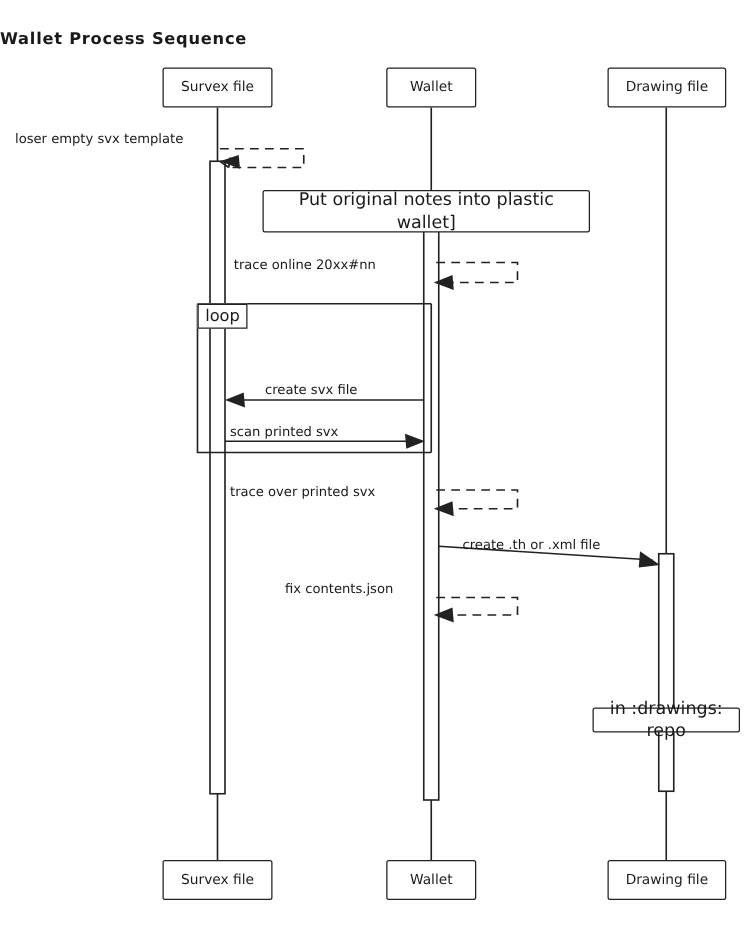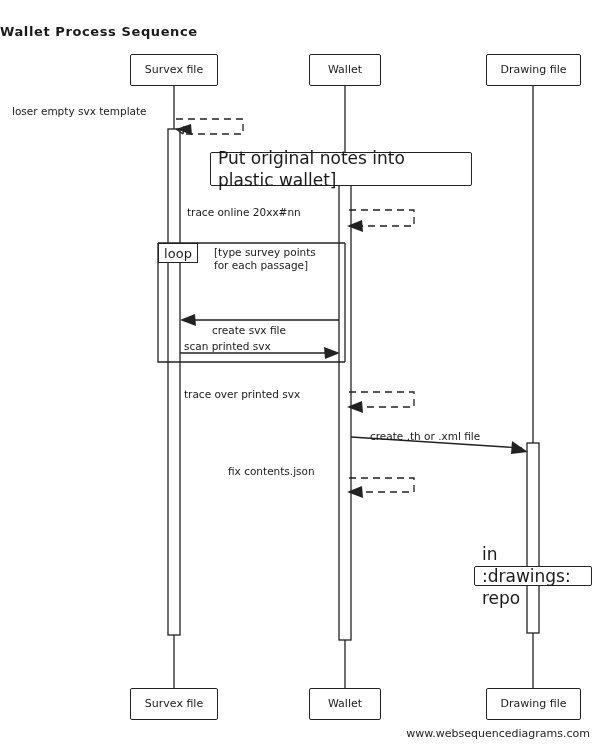--- a/index.html
+++ b/index.html
@@ -53,22 +53,22 @@
   }
   .note-box {
     position: absolute;
     box-sizing: border-box;
     border: 1.4px solid #222;
     background: #fff;
     border-radius: 2px;
     display: flex;
     align-items: center;
     justify-content: flex-start;
-    font-size: 17px;
-    text-align: left;
+    font-size: 14px;
+    text-align: center;
     line-height: 1.3;
     padding: 2px 7px;
     white-space: pre-line;
   }
   .msg-label {
     position: absolute;
     font-size: 10.5px;
     white-space: nowrap;
     background: transparent;
     line-height: 1.2;
@@ -163,32 +163,29 @@
   </div>
   <div class="node-box" style="left:309px; top:688px; width:72px; height:32px;">
     <span>Wallet</span>
   </div>
   <div class="node-box" style="left:486px; top:688px; width:95px; height:32px;">
     <span>Drawing file</span>
   </div>
 
   <div class="msg-label" style="left:12px; top:105px;">loser empty svx template</div>
   <div class="msg-label" style="left:187px; top:206px;">trace online 20xx#nn</div>
-  <div class="msg-label" style="left:212px; top:306px;margin-top:18px;">create svx file</div>
+  <div class="msg-label" style="left:212px; top:306px;">create svx file</div>
   <div class="msg-label" style="left:184px; top:340px;">scan printed svx</div>
   <div class="msg-label" style="left:184px; top:388px;">trace over printed svx</div>
   <div class="msg-label" style="left:370px; top:430px;">create .th or .xml file</div>
   <div class="msg-label" style="left:228px; top:465px;">fix contents.json</div>
 
   <div class="loop-label" style="left:158px; top:243px; width:40px; height:20px;">loop</div>
-  <div class="loop-cond" style="left:214px; top:246px; width:140px;">[type survey points
-for each passage]</div>
 
   <div class="note-box" style="left:210px; top:152px; width:262px; height:34px;">
     <span>Put original notes into plastic wallet]</span>
   </div>
   <div class="note-box" style="left:474px; top:566px; width:118px; height:20px;">
     <span>in :drawings: repo</span>
   </div>
 
-  <div class="footer">www.websequencediagrams.com</div>
 
 </div>
 
 </body></html>

